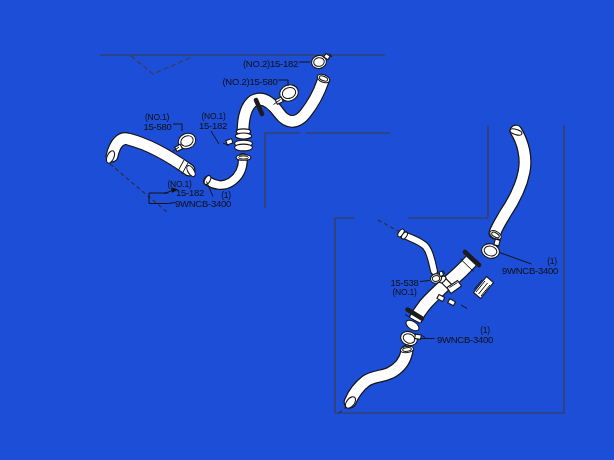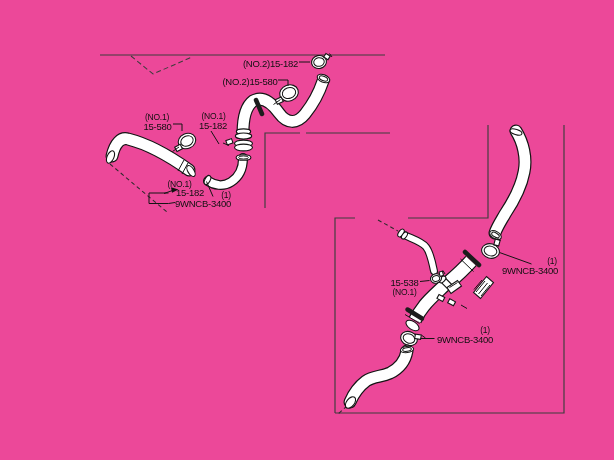--- a/index.html
+++ b/index.html
@@ -1,16 +1,16 @@
 <!DOCTYPE html>
 <html><head>
 <meta charset="utf-8">
 <style>
   html,body{margin:0;padding:0;background:#ffffff;}
-  .stage{position:relative;width:614px;height:460px;background:#ec4899;overflow:hidden;}
+  .stage{position:relative;width:614px;height:460px;background:#1d4ed8;overflow:hidden;}
   svg{display:block;}
   
   .frame{stroke:#3d3d3d;stroke-width:1.15;fill:none;}
   .dash{stroke:#3d3d3d;stroke-width:1.05;fill:none;stroke-dasharray:5 3;}
   .dash2{stroke:#2b2b2b;stroke-width:1.05;fill:none;stroke-dasharray:4 3;}
   
   .ln{stroke:#141414;stroke-width:1;fill:none;}
   .thin{stroke:#141414;stroke-width:1;fill:none;}
   
   .o13{stroke:#141414;stroke-width:13;fill:none;stroke-linecap:round;stroke-linejoin:round;}

